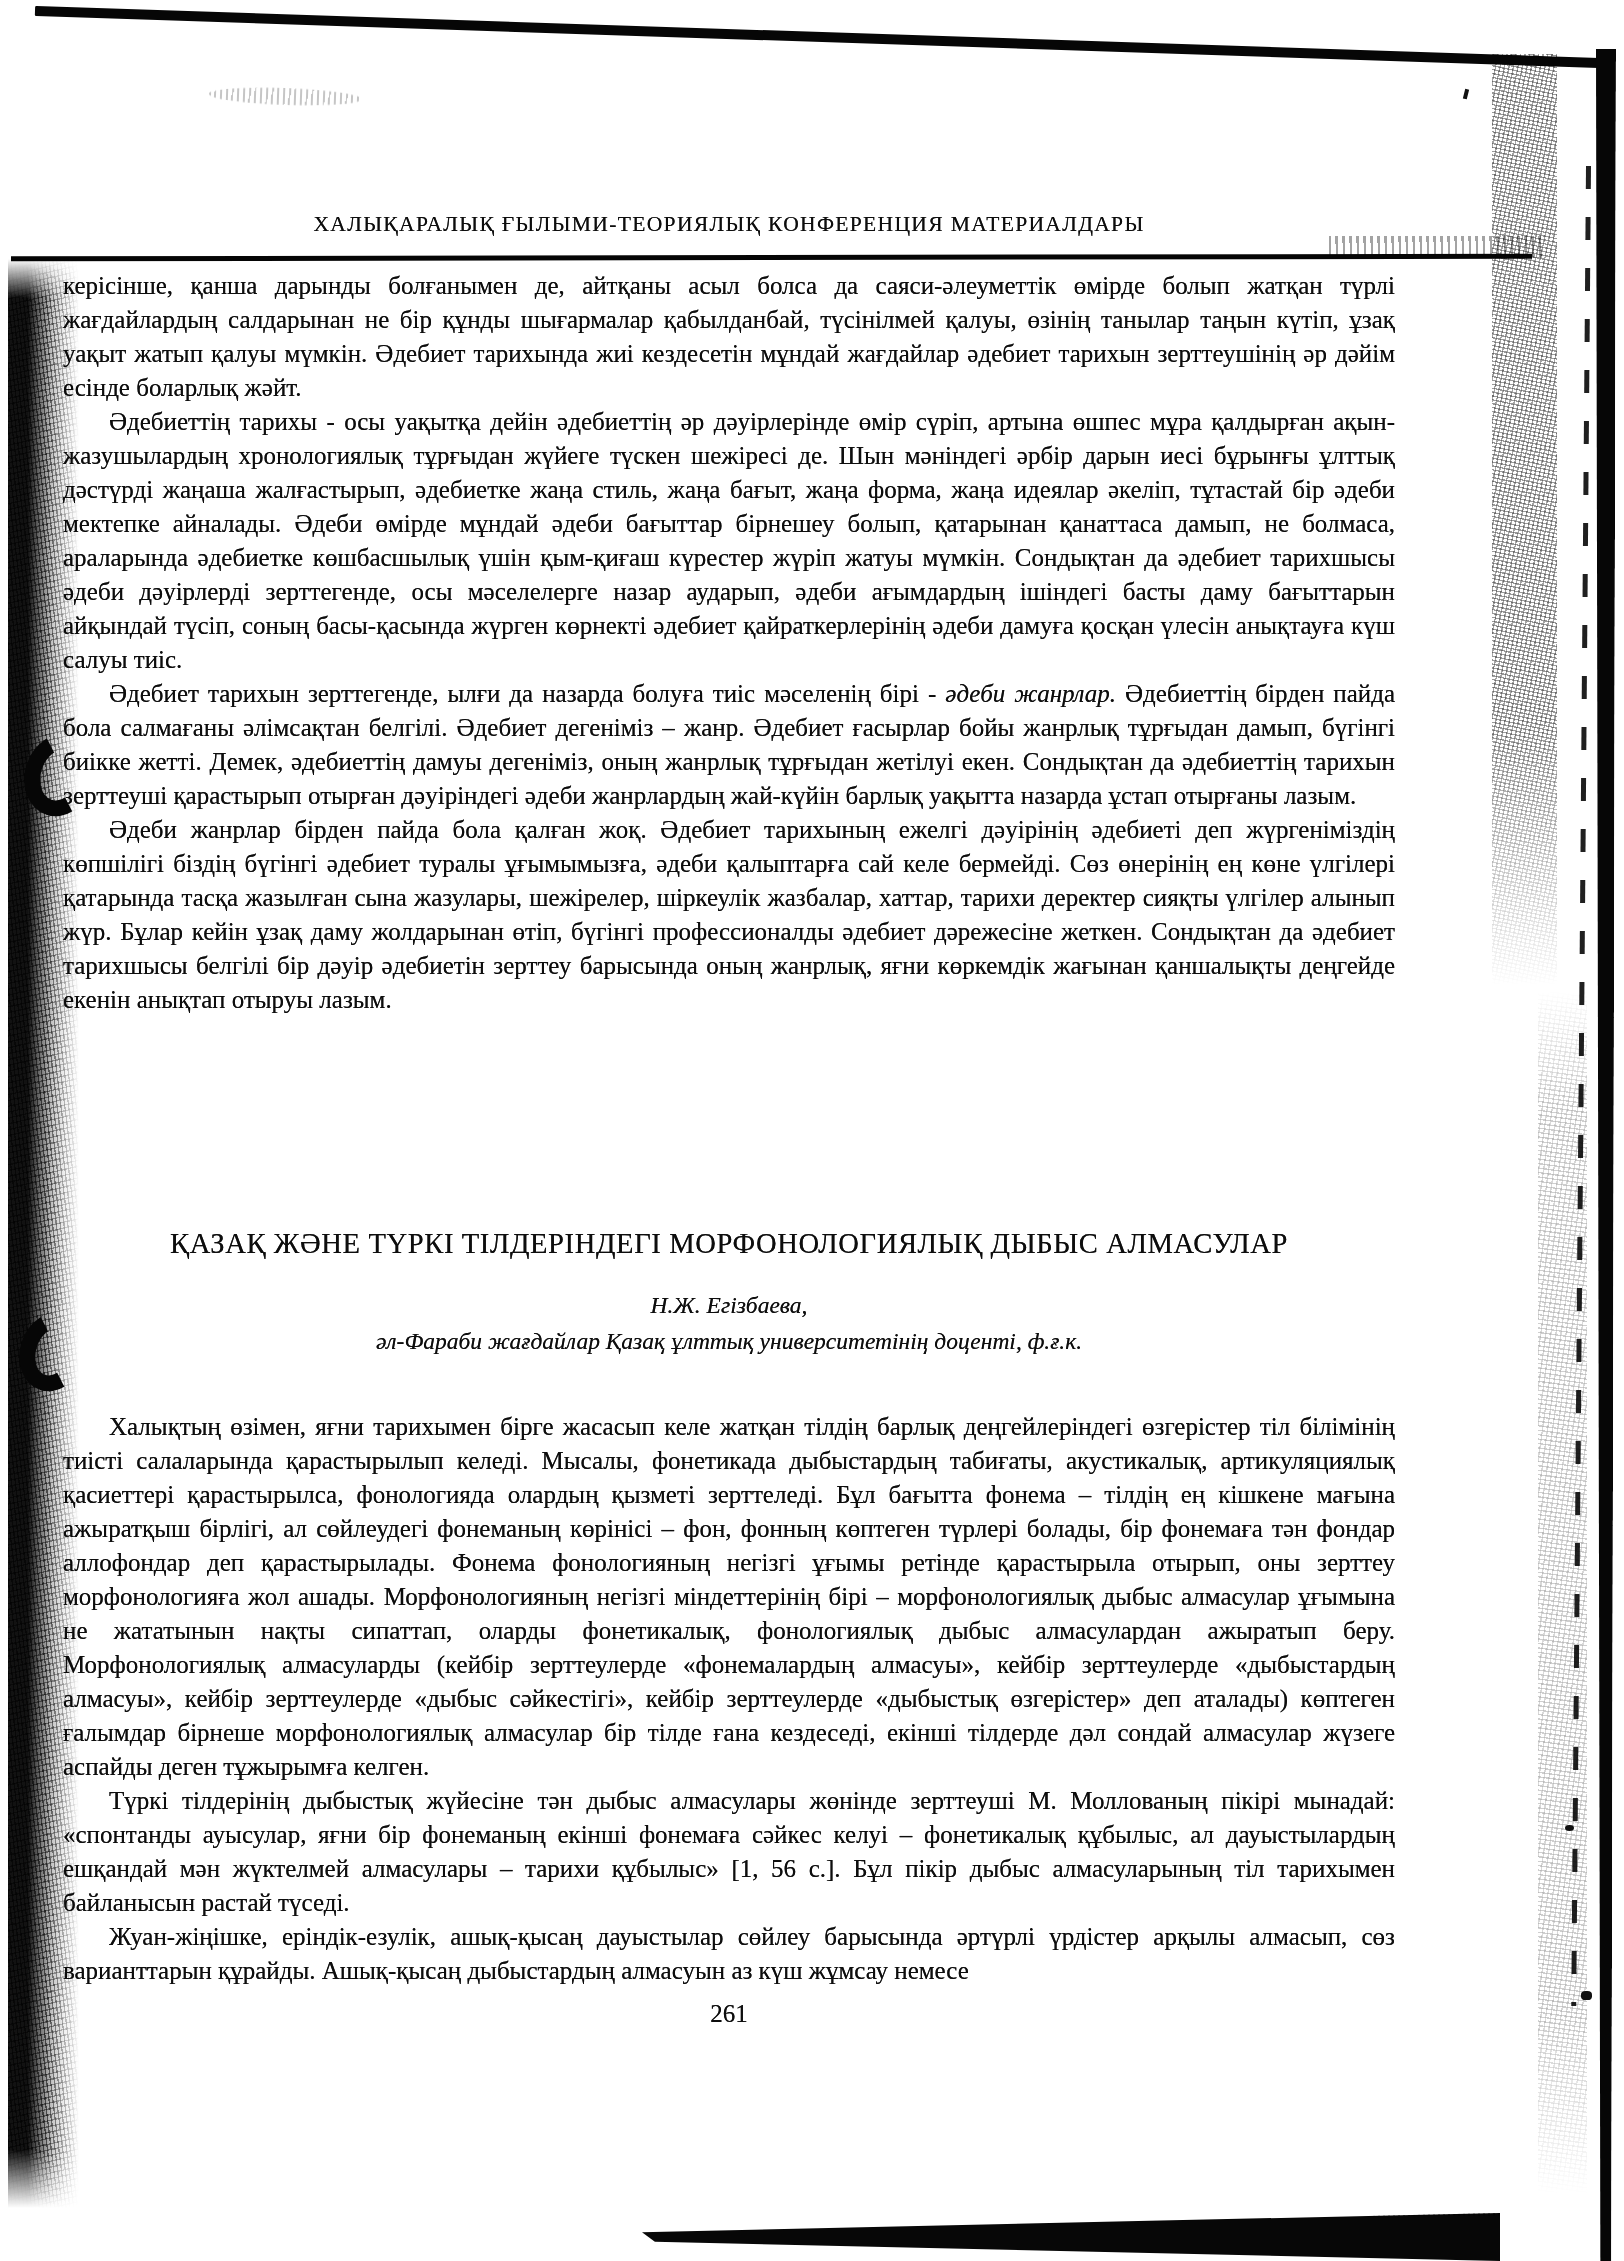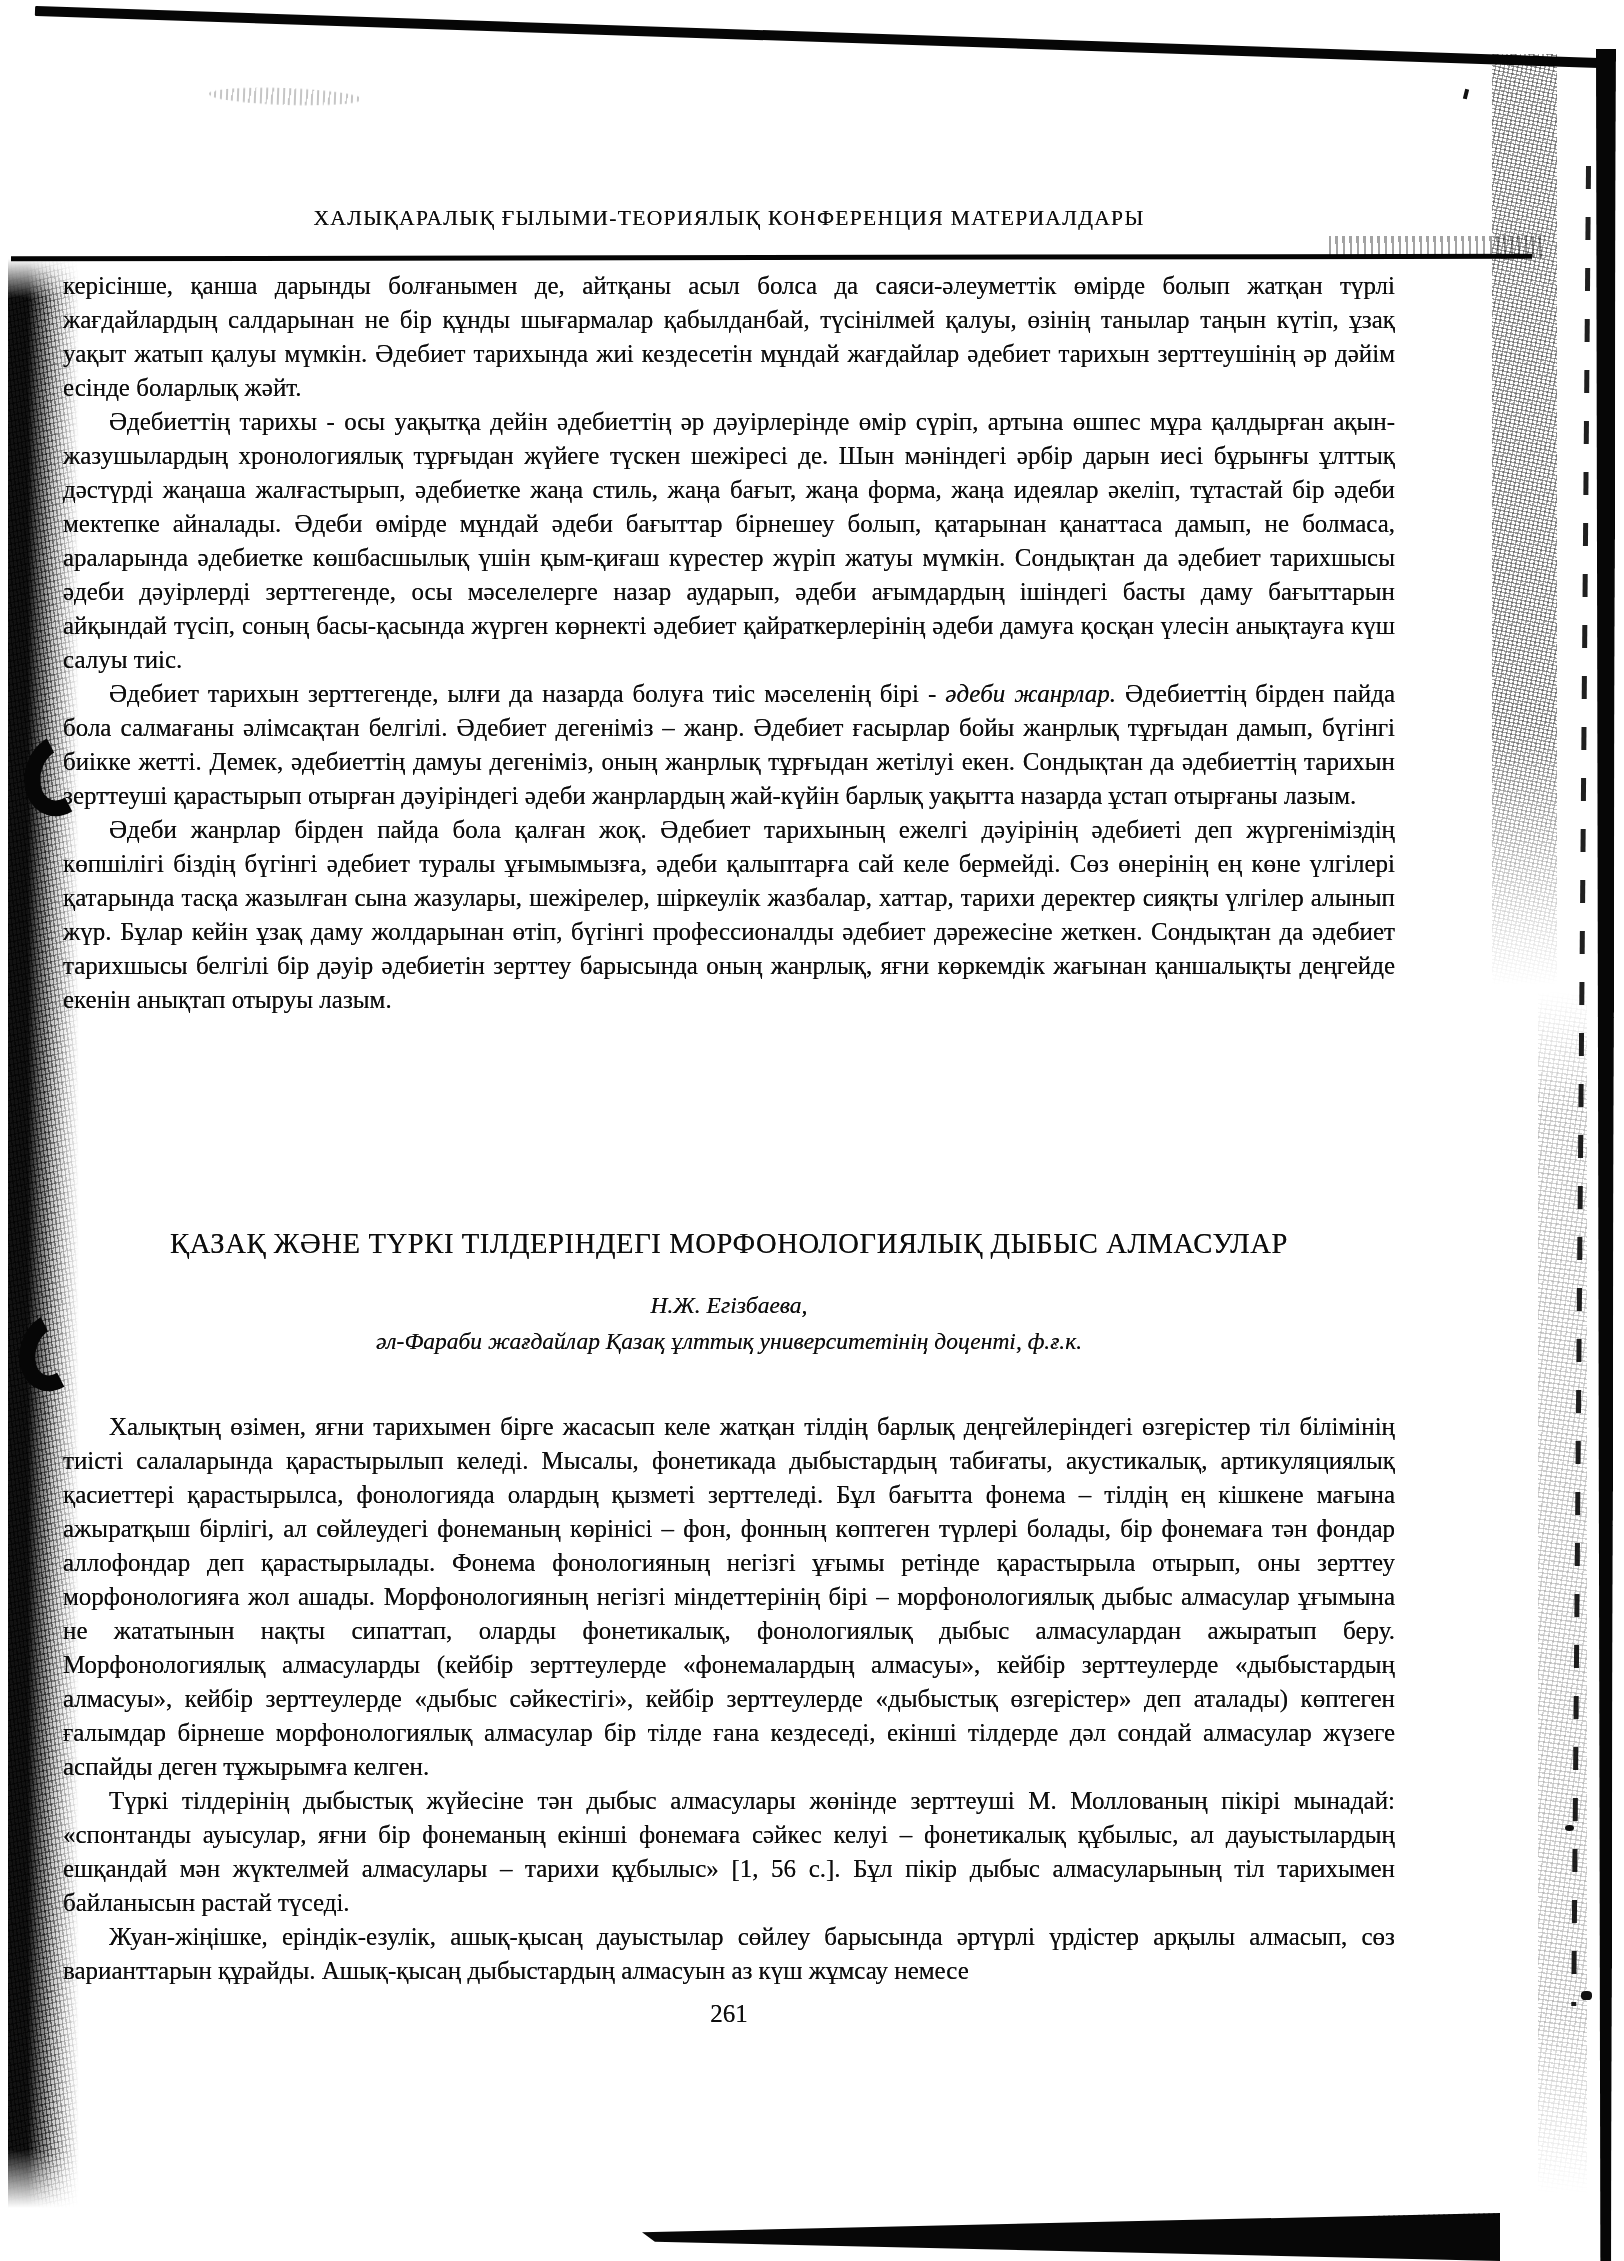--- a/index.html
+++ b/index.html
@@ -3,21 +3,21 @@
 <meta charset="utf-8">
 <style>
   html,body { margin:0; padding:0; background:#dcdcdc; }
   .page {
     position:relative; width:1625px; height:2261px; background:#ffffff;
     font-family:"Liberation Serif", serif; color:#0d0d0d; overflow:hidden;
     text-shadow:0 0 0.4px rgba(0,0,0,.75);
   }
   
   .header-title {
-    position:absolute; left:63px; top:206px; width:1332px; text-align:center;
+    position:absolute; left:63px; top:212px; width:1332px; text-align:center;
     font-size:21.6px; letter-spacing:1.3px; white-space:nowrap;
   }
   .header-rule {
     position:absolute; left:11.4px; top:255px; width:1521px; height:5px;
     background:#050505; transform:rotate(-0.1deg); z-index:4;
   }
   .rule-smudge {
     position:absolute; left:1329px; top:236px; width:216px; height:21.6px; opacity:.45;
     background:repeating-linear-gradient(88deg, rgba(0,0,0,.8) 0 2.5px, transparent 2.5px 7px);
     filter:blur(0.6px); z-index:4;

